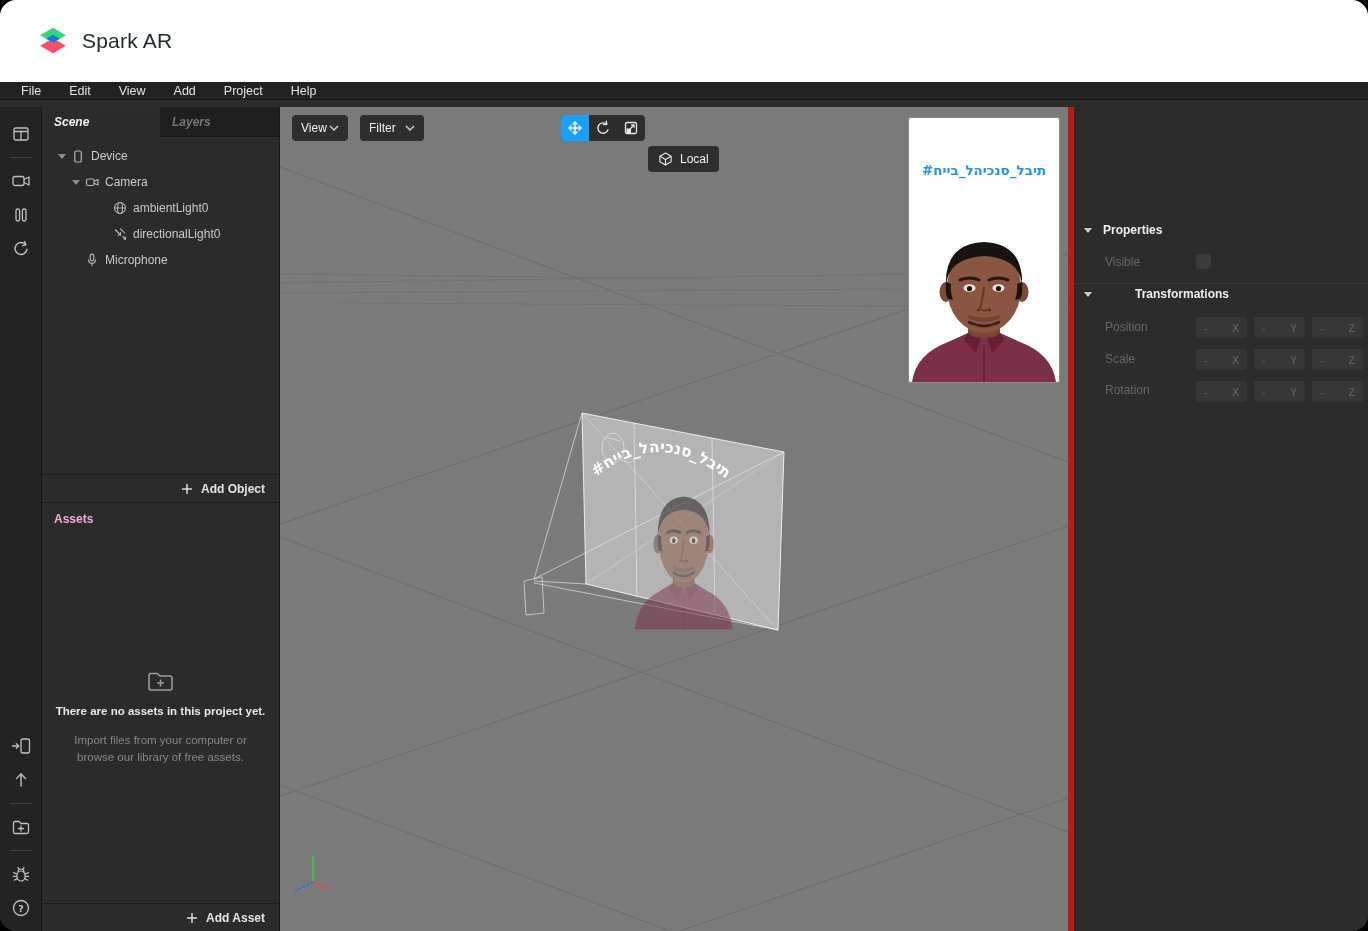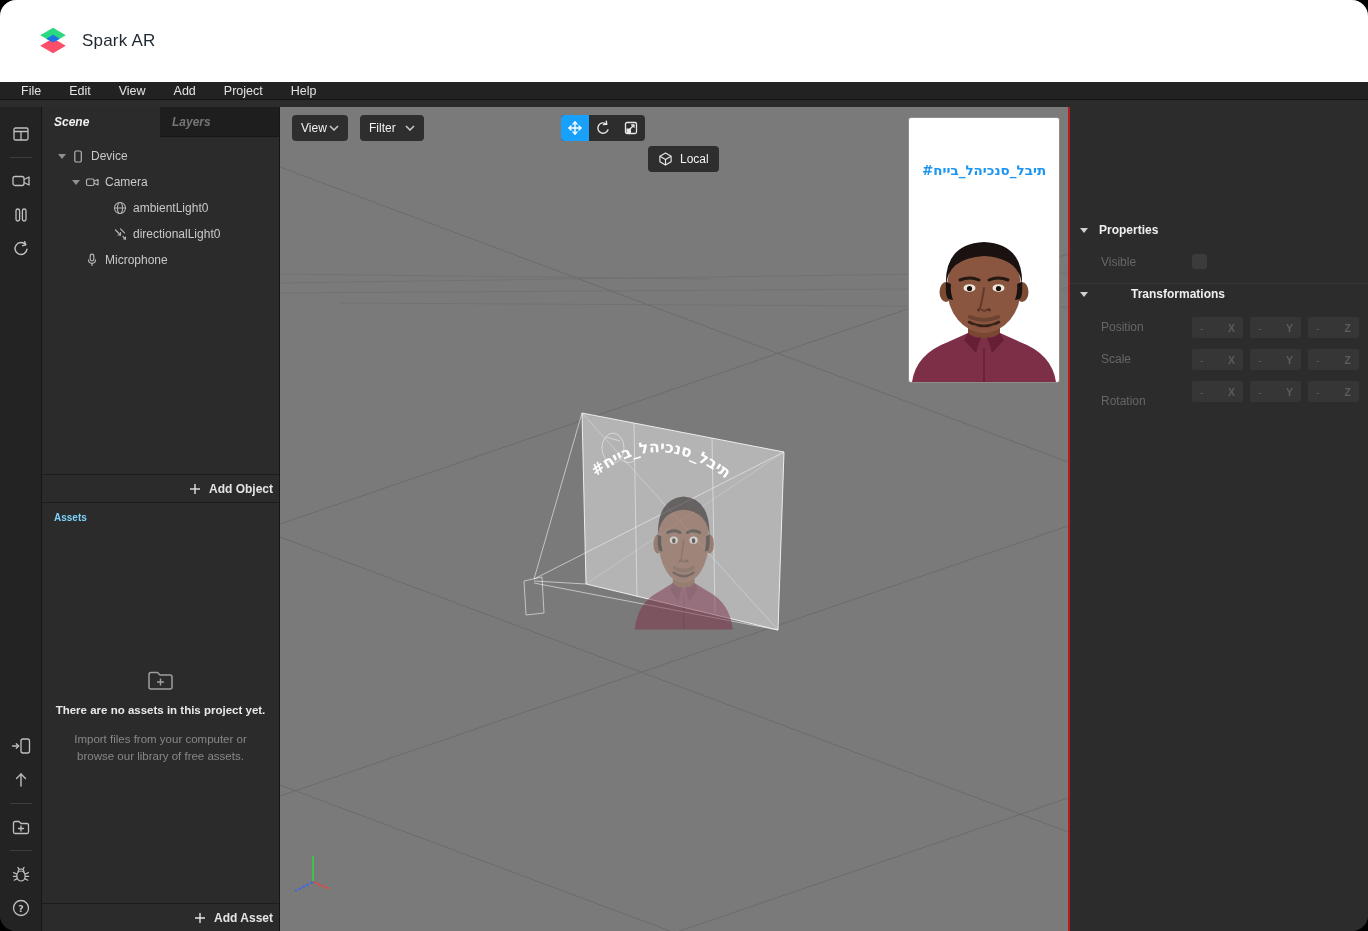--- a/index.html
+++ b/index.html
@@ -1,21 +1,21 @@
 <!DOCTYPE html>
 <html><head>
 <meta charset="utf-8">
 <style>
   * { margin:0; padding:0; box-sizing:border-box; }
   html,body { width:1368px; height:931px; background:#000; font-family:"Liberation Sans", sans-serif; }
   .window { position:absolute; inset:0; background:#2c2c2c; border-radius:16px; overflow:hidden; }
 
   
   .titlebar { height:82px; background:#ffffff; display:flex; align-items:center; padding-left:38px; }
-  .app-title { font-size:17px; color:#1f2830; margin-left:14px; font-weight:500; letter-spacing:.2px; }
+  .app-title { font-size:21px; color:#1f2830; margin-left:14px; font-weight:500; letter-spacing:.2px; }
 
   
   .menubar { height:18px; background:#222222; display:flex; align-items:center; padding-left:7px; border-bottom:1px solid #141414; }
   .menu-item { color:#e3e3e3; font-size:12.5px; padding:0 14px; line-height:24px; cursor:default; }
 
   
   .main { position:absolute; top:107px; left:0; right:0; bottom:0; display:flex; }
 
   
   .icon-strip { width:42px; background:#232323; border-right:1px solid #161616; position:relative; display:flex; flex-direction:column; align-items:center; padding-top:10px; }
@@ -26,24 +26,24 @@
   
   .left-panel { width:238px; background:#2b2b2b; display:flex; flex-direction:column; border-right:1px solid #161616; }
   .tabs { display:flex; height:30px; flex:none;font-style:italic; }
   .tab { font-size:12px; font-weight:700; display:flex; align-items:center; padding-left:12px; }
   .tab-scene { width:118px; background:#2b2b2b; color:#f1f1f1; }
   .tab-layers { flex:1; background:#1e1e1e; color:#757575; border-bottom:1px solid #161616; }
   .tree { height:337px; flex:none; padding-top:6px; }
   .tree-row { height:26px; display:flex; align-items:center; color:#c9c9c9; font-size:12px; }
   .tw { width:12px; flex:none; display:flex; justify-content:center; }
   .tree-ico { width:16px; flex:none; display:flex; justify-content:center; margin:0 5px 0 2px; }
-  .add-row { height:28px; flex:none; border-top:1px solid #1c1c1c; display:flex; align-items:center; justify-content:flex-end; padding-right:6px; color:#e4e4e4; font-size:12px; font-weight:700; }
+  .add-row { height:28px; flex:none; border-top:1px solid #1c1c1c; display:flex; align-items:center; justify-content:flex-end; padding-right:14px; color:#e4e4e4; font-size:12px; font-weight:700; }
   .add-row svg { margin-right:8px; }
   .assets { flex:1; border-top:1px solid #1c1c1c; display:flex; flex-direction:column; min-height:0; }
-  .assets-header { padding:9px 12px 6px 12px; color:#7dd3fc; font-weight:700; font-size:10px; }
+  .assets-header { padding:9px 12px 6px 12px; color:#f9a8d4; font-weight:700; font-size:12px; }
   .assets-empty { flex:1; display:flex; flex-direction:column; align-items:center; justify-content:center; text-align:center; padding:0 12px; }
   .empty-title { font-size:11.5px; font-weight:700; color:#e9e9e9; margin:13px 0 15px 0; }
   .empty-sub { font-size:11.5px; color:#878787; line-height:1.45; }
 
   
   .viewport { flex:1; position:relative; background:#7a7a7a; overflow:hidden; }
   .scene-svg { position:absolute; inset:0; }
   .vp-btn { position:absolute; top:8px; height:26px; background:#2e2e2e; border-radius:4px; color:#f2f2f2; font-size:12px; display:flex; align-items:center; cursor:default; }
   .dd { justify-content:space-between; padding:0 9px; }
   .dd-view { left:12px; width:56px; }
@@ -54,21 +54,21 @@
   .local-btn { left:368px; padding:0 10px;margin-top:31px; }
   .local-btn svg { margin-right:7px; }
 
   
   .preview { position:absolute; left:628px; top:10px; width:152px; height:266px; background:#ffffff; border:1px solid #8d8d8d; border-radius:3px; display:flex; flex-direction:column; align-items:center; overflow:hidden; }
   .preview-hashtag { margin-top:44px; color:#1e96f0; font-weight:700; font-size:13.5px; font-family:"DejaVu Sans", sans-serif; white-space:nowrap; }
   .bidi-ltr { direction:ltr; unicode-bidi:bidi-override; }
   .preview-face { margin-top:auto; flex:none; }
 
   
-  .right-panel { width:300px; background:#2c2c2c; border-left:2px solid #b91c1c; position:relative; font-size:12px; }
+  .right-panel { width:300px; background:#2c2c2c; border-left:6px solid #b91c1c; position:relative; font-size:12px; }
   .sec-head { position:absolute; left:10px; display:flex; align-items:center; color:#efefef; font-weight:700; }
   .sec-head svg { margin-right:11px; }
   .ph { top:116px; } .th { top:180px;gap:32px; }
   .dim-label { position:absolute; left:31px; color:#666666; }
   .checkbox { position:absolute; left:122px; top:147px; width:15px; height:15px; background:#3b3b3b; border-radius:3px; }
   .hdiv { position:absolute; top:176px; left:0; right:0; height:1px; background:#454545; opacity:.45; }
   .frow { position:absolute; left:122px; display:flex; }
   .field { width:51px; height:21px; background:#363636; border-radius:2px; margin-right:7px; display:flex; align-items:center; justify-content:space-between; padding:0 8px; color:#5c5c5c; font-size:10.5px; }
   .field .ax { font-weight:700; }
   svg text { font-family:"DejaVu Sans", sans-serif; }
@@ -455,21 +455,21 @@
         <div class="field">
             <span>-</span>
             <span class="ax">Y</span>
           </div>
         <div class="field">
             <span>-</span>
             <span class="ax">Z</span>
           </div>
       </div>
 
-      <div class="dim-label" style="top:287px">Rotation</div>
+      <div class="dim-label" style="top:276px">Rotation</div>
       <div class="frow" style="top:274px">
         <div class="field">
             <span>-</span>
             <span class="ax">X</span>
           </div>
         <div class="field">
             <span>-</span>
             <span class="ax">Y</span>
           </div>
         <div class="field">

